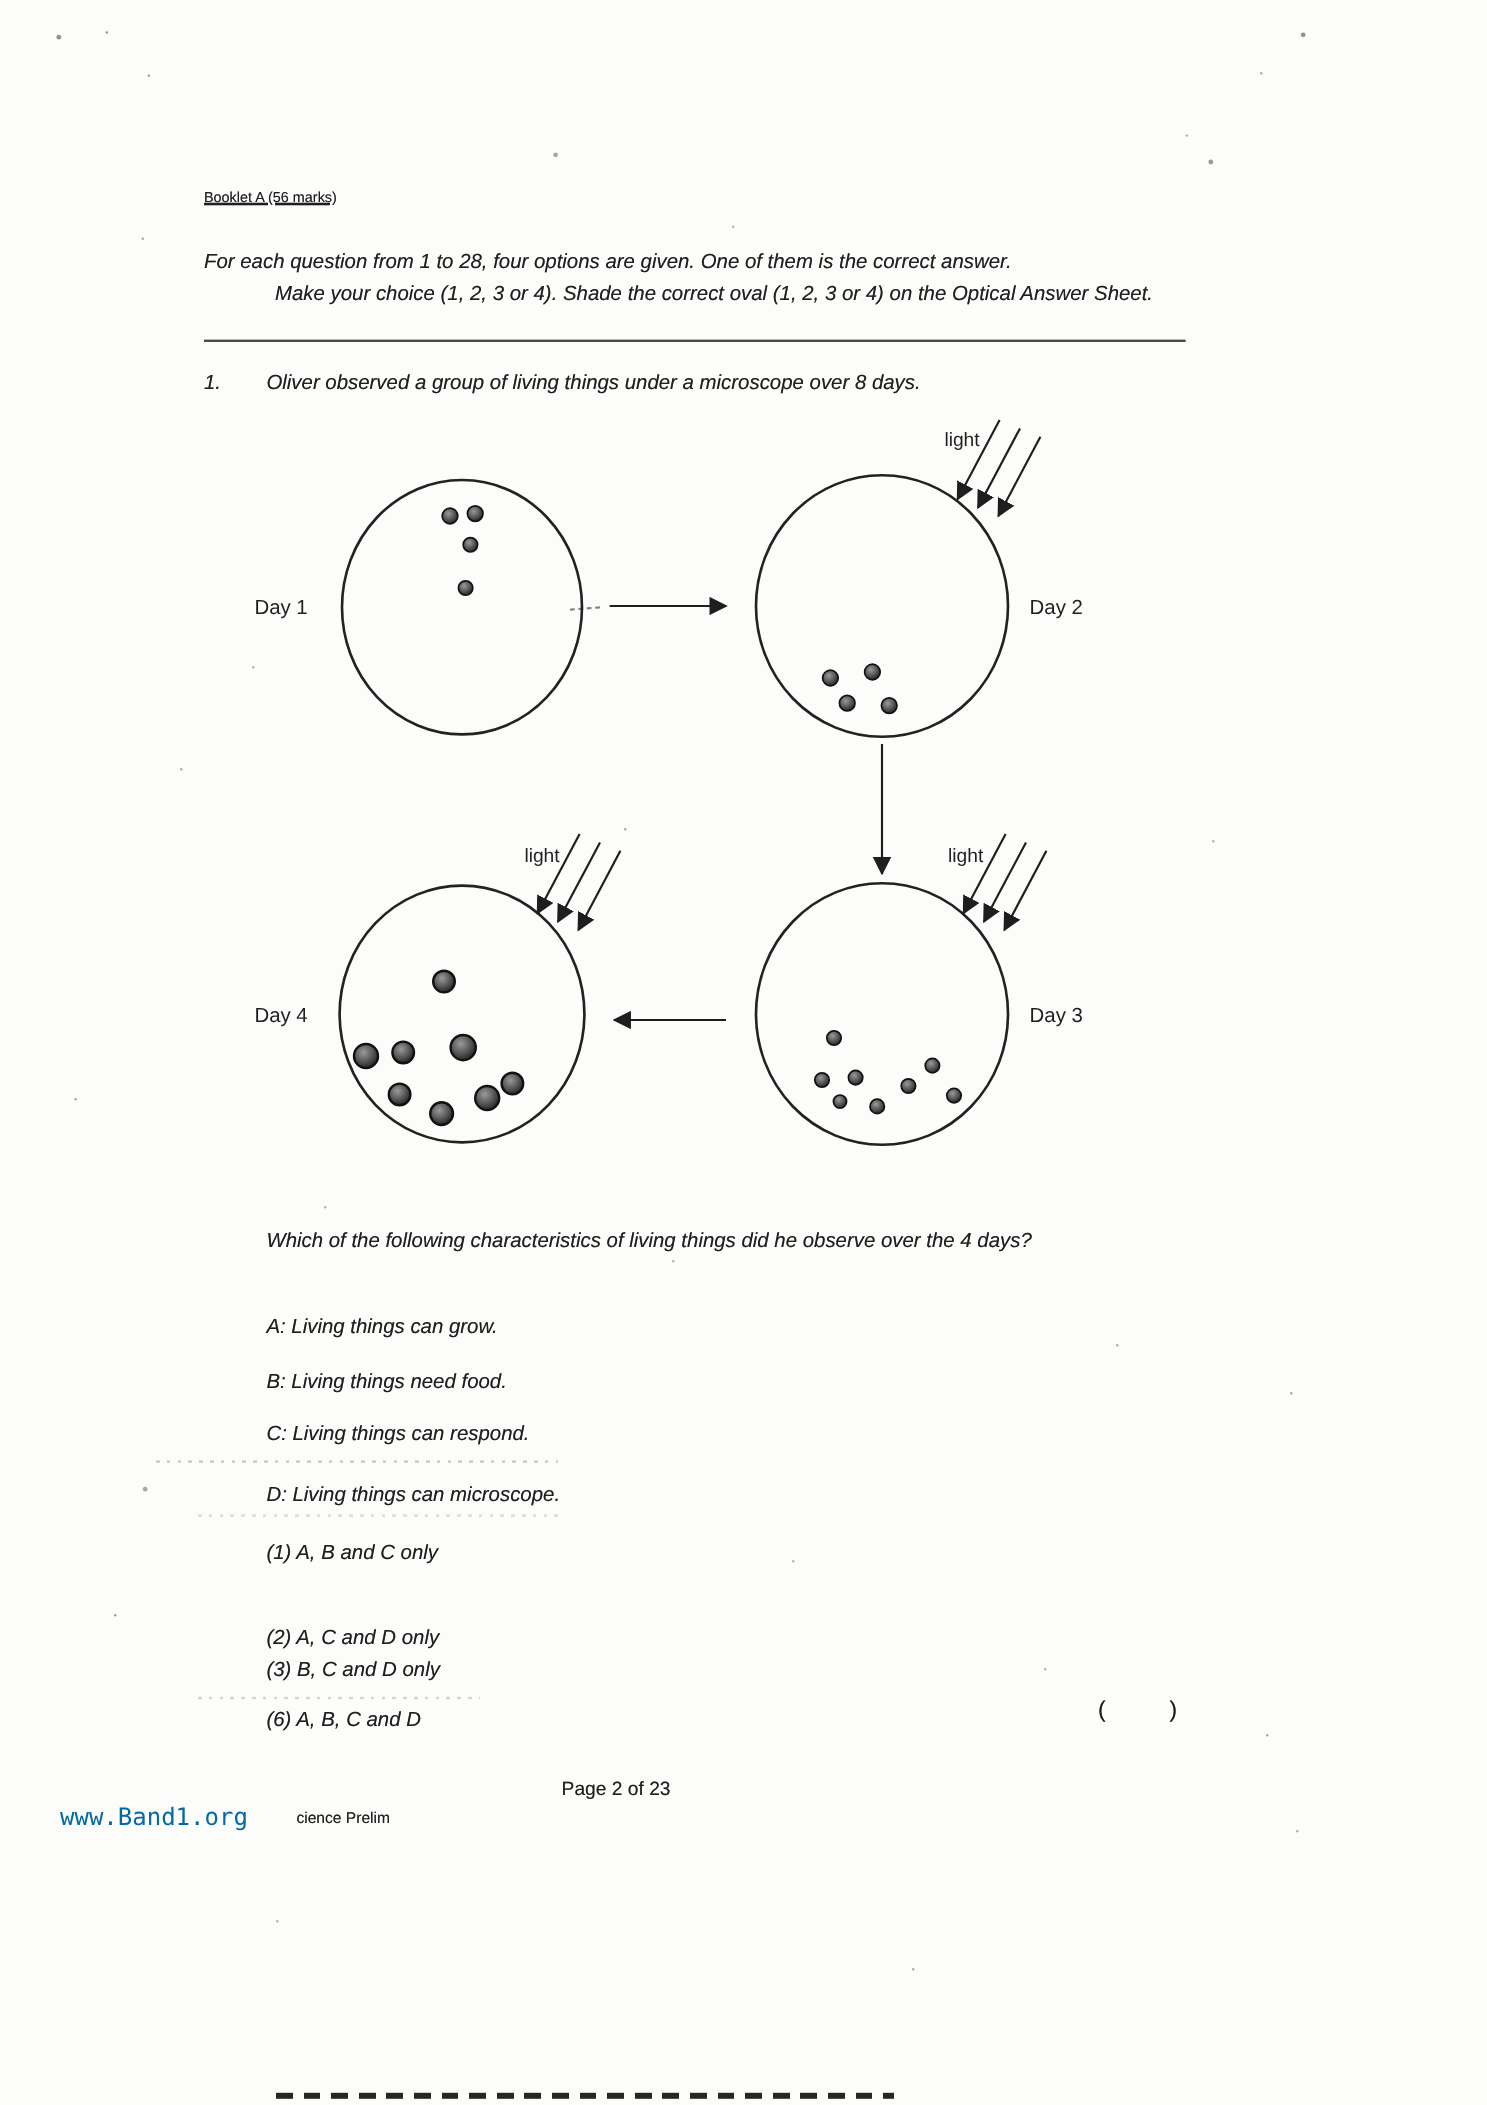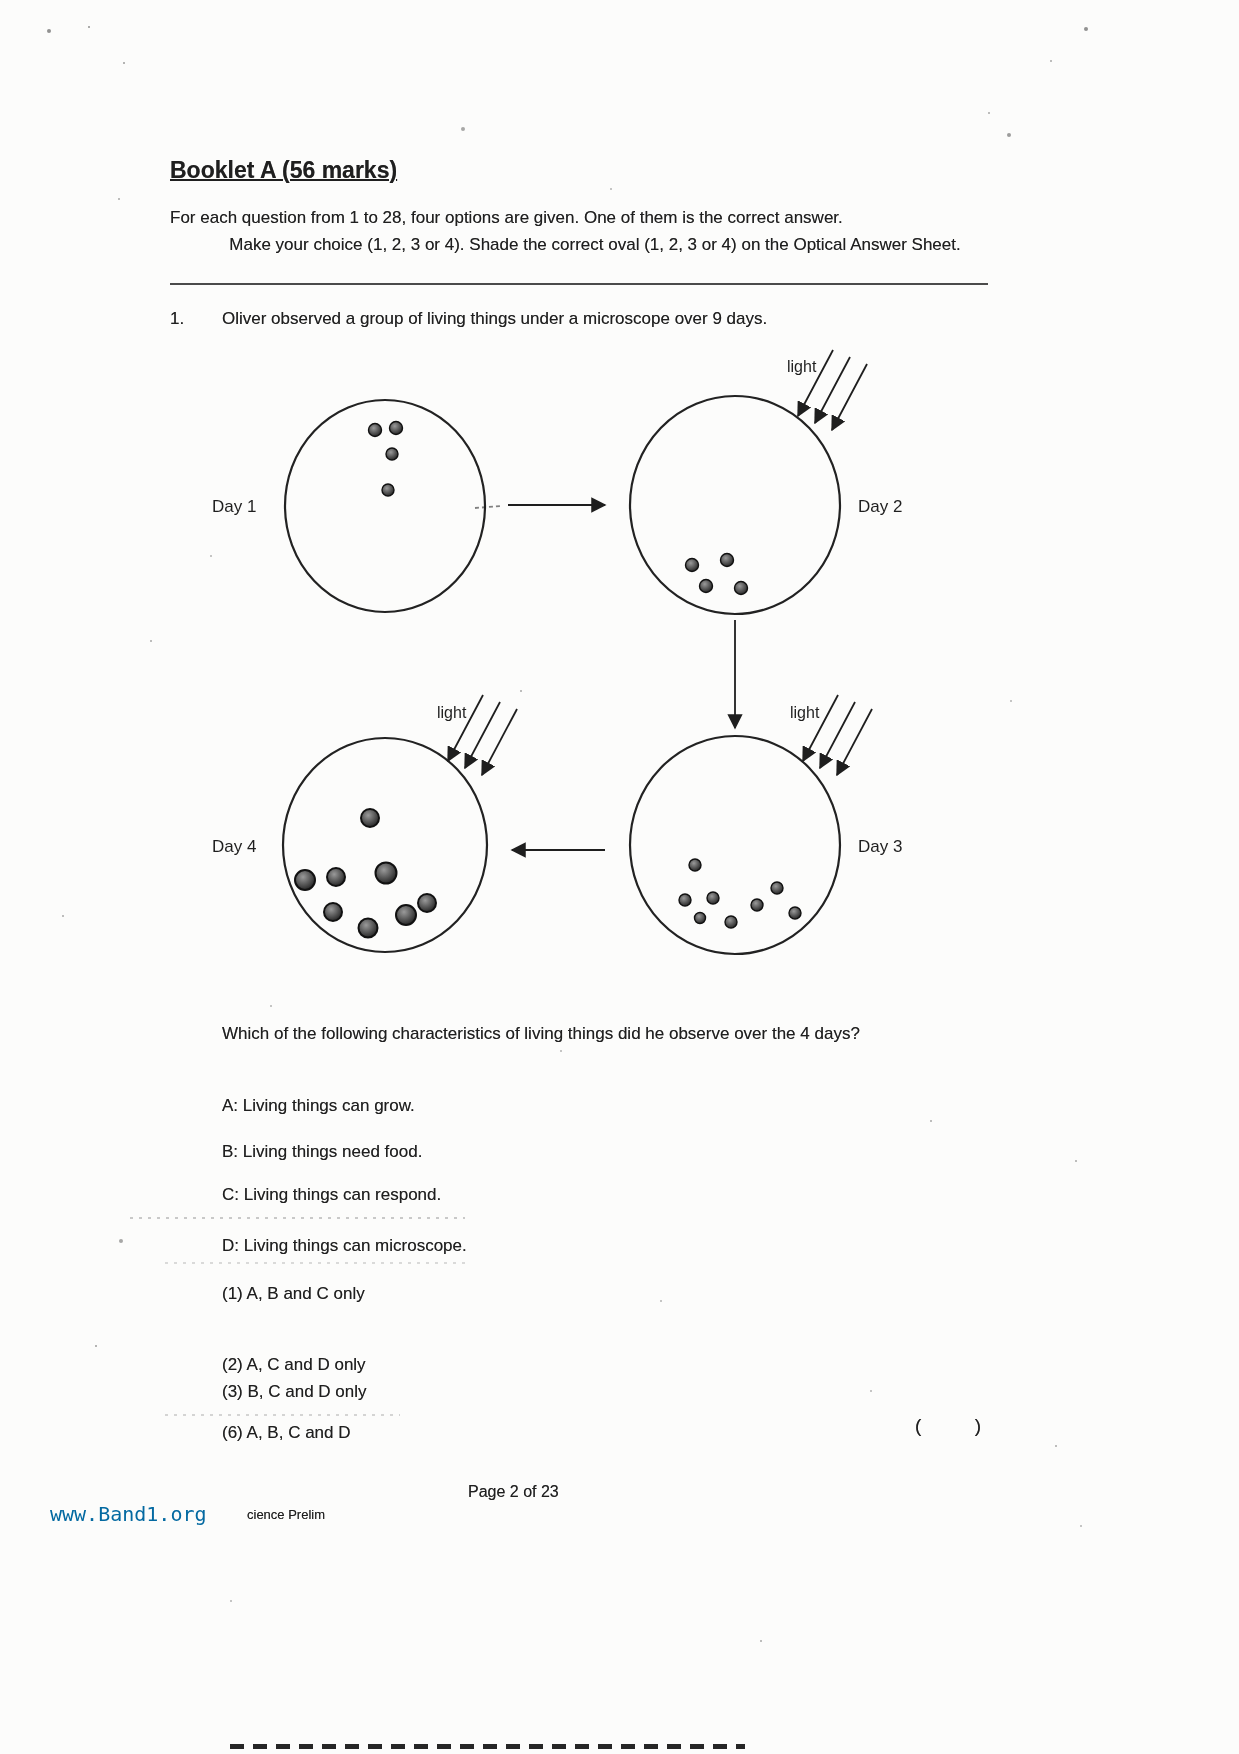--- a/index.html
+++ b/index.html
@@ -5,22 +5,22 @@
   html,body{margin:0;padding:0;background:#ffffff;}
   .page{
     position:relative;
     width:1239px;height:1754px;
     background:#fcfcfb;
     font-family:"Liberation Sans", sans-serif;
     color:#1f1f1f;
     overflow:hidden;
   }
   .txt{position:absolute;color:#1f1f1f;text-shadow:0 0 0.5px rgba(20,20,20,0.55);}
-  .title{font-size:23px;font-weight:bold;text-decoration:underline;text-decoration-thickness:2px;}
-  .body-txt{font-size:17px;line-height:27px;}
+  .title{font-size:12px;font-weight:normal;text-decoration:underline;text-decoration-thickness:2px;}
+  .body-txt{font-size:17px;line-height:27px;font-style:italic;}
   .divider{position:absolute;height:2px;background:#2b2b2b;opacity:.85;}
   .mono{font-family:"DejaVu Sans Mono","Liberation Mono",monospace;}
   .answer-blank{display:flex;justify-content:space-between;width:66px;font-size:19px;}
   .dash-artifact{position:absolute;height:5px;
     background:repeating-linear-gradient(90deg,#262626 0 14px,transparent 14px 23px);}
   .dot-artifact{position:absolute;height:2px;opacity:.45;
     background:repeating-linear-gradient(90deg,#8a8a8a 0 3px,transparent 3px 9px);}
   .speckles{position:absolute;left:0;top:0;width:2px;height:2px;background:transparent;border-radius:50%;
     box-shadow:
       48px 30px 0 1px rgba(40,40,40,.5), 88px 26px 0 0 rgba(40,40,40,.5),
@@ -45,21 +45,21 @@
 <div class="page">
 
   <div class="speckles"></div>
 
   <div class="txt title" style="left:170px;top:157px;">Booklet A (56 marks)</div>
   <div class="txt body-txt" style="left:170px;top:204px;width:850px;">For each question from 1 to 28, four options are given. One of them is the correct answer.</div>
   <div class="txt body-txt" style="left:170px;top:231px;width:850px;text-align:center;">Make your choice (1, 2, 3 or 4). Shade the correct oval (1, 2, 3 or 4) on the Optical Answer Sheet.</div>
   <div class="divider" style="left:170px;top:283px;width:818px;"></div>
 
   <div class="txt body-txt" style="left:170px;top:305px;">1.</div>
-  <div class="txt body-txt" style="left:222px;top:305px;width:720px;">Oliver observed a group of living things under a microscope over 9 days.</div>
+  <div class="txt body-txt" style="left:222px;top:305px;width:720px;">Oliver observed a group of living things under a microscope over 8 days.</div>
 
   <svg width="880" height="665" viewBox="0 0 880 665" style="position:absolute;left:150px;top:338px;">
     <defs>
       <marker id="ah" viewBox="0 0 10 10" refX="9" refY="5" markerWidth="8.5" markerHeight="8.5" orient="auto-start-reverse">
         <path d="M0,0 L10,5 L0,10 z" fill="#1e1e1e"></path>
       </marker>
       <radialGradient id="cell" cx="40%" cy="35%" r="72%">
         <stop offset="0%" stop-color="#9a9a9a"></stop>
         <stop offset="55%" stop-color="#555555"></stop>
         <stop offset="100%" stop-color="#1c1c1c"></stop>

